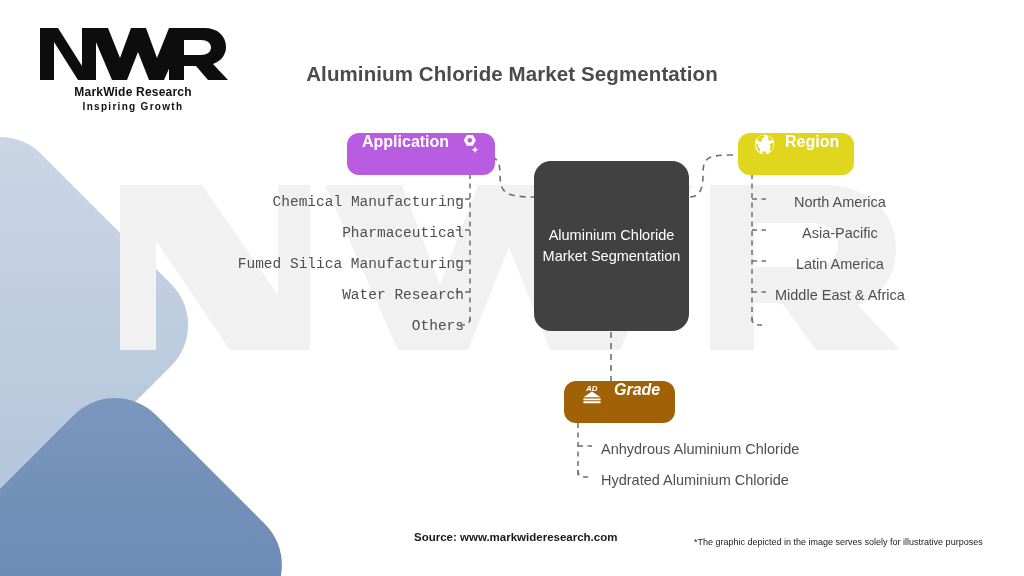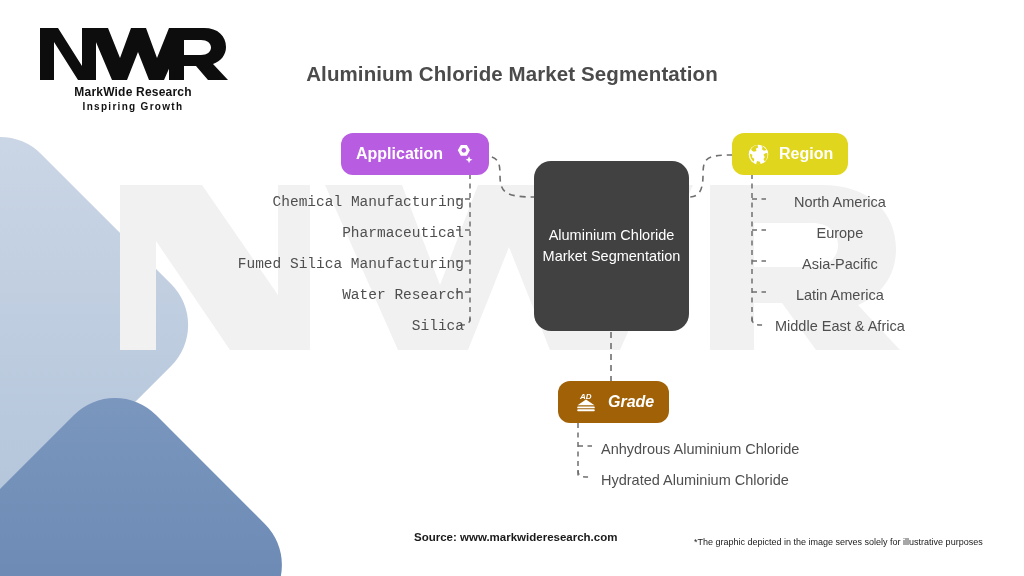--- a/index.html
+++ b/index.html
@@ -76,24 +76,24 @@
   #centre .ctext {
     color:#ffffff; font-size:14.5px; line-height:21px;
     text-align:center; font-weight:400;
   }
 
   
   .badge {
     position:absolute; z-index:6;
     border-radius:12px;
     height:42px;
-    display:flex; align-items:center; gap:9px;
+    display:flex; align-items:flex-start; gap:9px;
     padding:0 15px;
     color:#ffffff;
-    font-size:16px; font-weight:bold;
+    font-size:16px; font-weight:bold;margin-left:6px;
   }
   #badge-application { left:341px; top:133px; background:#b85ce2; }
   #badge-region      { left:732px; top:133px; background:#e1d61e; }
   #badge-grade       { left:558px; top:381px; background:#a16207;font-style:italic; }
 
   .badge svg { display:block; flex:0 0 auto; }
 
   
   .leaf-list { position:absolute; z-index:5; }
   .leaf {
@@ -208,26 +208,25 @@
     <rect x="4.2" y="20.3" width="17.6" height="1.9" rx="0.9" fill="#ffffff"></rect>
   </svg>
   <span>Grade</span>
 </div>
 
 <div class="leaf-list" id="list-application">
   <div class="leaf">Chemical Manufacturing</div>
   <div class="leaf">Pharmaceutical</div>
   <div class="leaf">Fumed Silica Manufacturing</div>
   <div class="leaf">Water Research</div>
-  <div class="leaf">Silica</div>
+  <div class="leaf">Others</div>
 </div>
 
 <div class="leaf-list" id="list-region">
   <div class="leaf">North America</div>
-  <div class="leaf">Europe</div>
   <div class="leaf">Asia-Pacific</div>
   <div class="leaf">Latin America</div>
   <div class="leaf">Middle East &amp; Africa</div>
 </div>
 
 <div class="leaf-list" id="list-grade">
   <div class="leaf">Anhydrous Aluminium Chloride</div>
   <div class="leaf">Hydrated Aluminium Chloride</div>
 </div>
 

